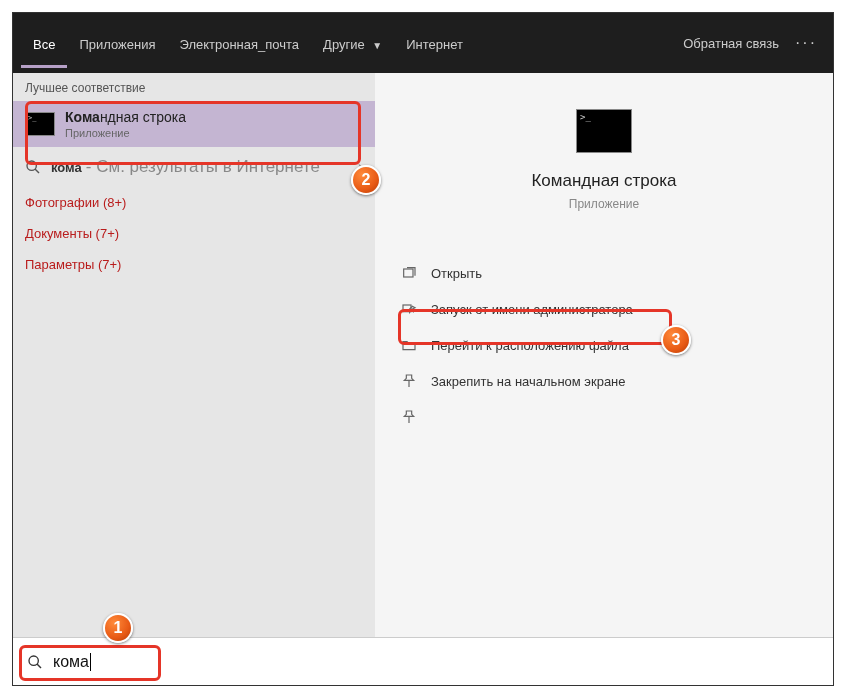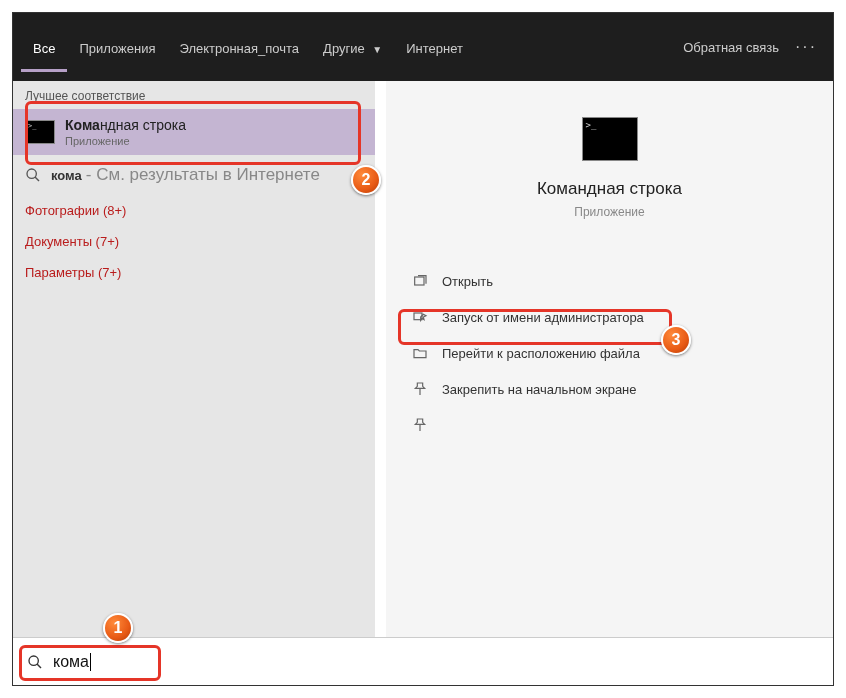--- a/index.html
+++ b/index.html
@@ -1,29 +1,29 @@
 <!DOCTYPE html>
 <html><head>
 <meta charset="utf-8">
 <style>
   * { margin: 0; padding: 0; box-sizing: border-box; font-family: "Segoe UI", Arial, sans-serif; }
   body { width: 846px; height: 698px; background: #fff; position: relative; overflow: hidden; }
   .frame { position: absolute; left: 12px; top: 12px; width: 822px; height: 674px; border: 1px solid #333; background: #fff; }
 
   
-  .header { height: 68px; background: #1e1e1e; display: flex; align-items: center; padding: 0 8px; color: #ccc; font-size: 13px; }
+  .header { height: 60px; background: #1e1e1e; display: flex; align-items: center; padding: 0 8px; color: #ccc; font-size: 13px; }
   .tab { padding: 18px 12px 16px 12px; cursor: pointer; color: #ccc; white-space: nowrap; }
   .tab.active { color: #fff; border-bottom: 3px solid #b6a0c7; padding-bottom: 13px; }
   .tab .chev { margin-left: 4px; font-size: 10px; }
   .header-spacer { flex: 1; }
   .feedback { color: #ccc; font-size: 13px; padding: 0 8px; cursor: pointer; }
   .more { color: #ccc; font-size: 16px; padding: 0 8px; cursor: pointer; letter-spacing: 2px; }
 
   
-  .body { display: flex; height: 570px; gap: 11px; }
+  .body { display: flex; height: 570px; }
   .left { width: 362px; background: #e6e6e6; display: flex; flex-direction: column; }
   .section-label { font-size: 12px; color: #555; padding: 8px 12px 6px 12px; }
   .best-match { display: flex; align-items: center; padding: 8px 12px; background: #c4b5d2; cursor: pointer; position: relative; }
   .cmd-thumb-sm { width: 30px; height: 24px; background: #000; border: 1px solid #888; margin-right: 10px; display: flex; align-items: flex-start; justify-content: flex-start; }
   .cmd-thumb-sm::after { content: ">_"; color: #ccc; font-size: 7px; padding: 1px 2px; font-family: monospace; }
   .bm-title { font-size: 14px; color: #222; }
   .bm-title b { font-weight: 600; }
   .bm-sub { font-size: 11px; color: #666; margin-top: 2px; }
 
   .web-row { display: flex; align-items: center; padding: 10px 12px; font-size: 13px; color: #333; cursor: pointer; }

